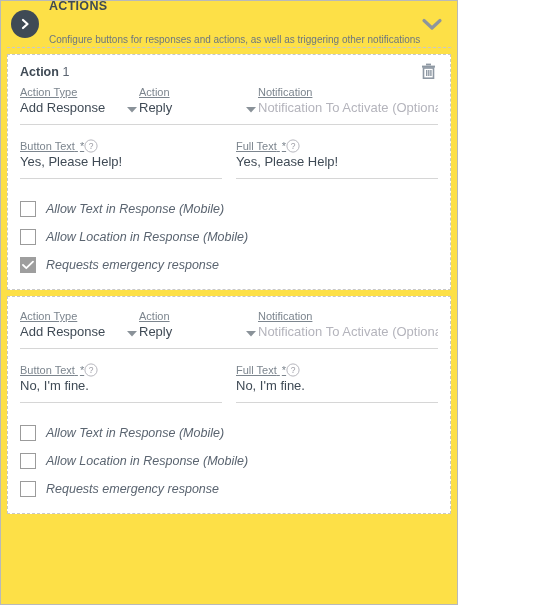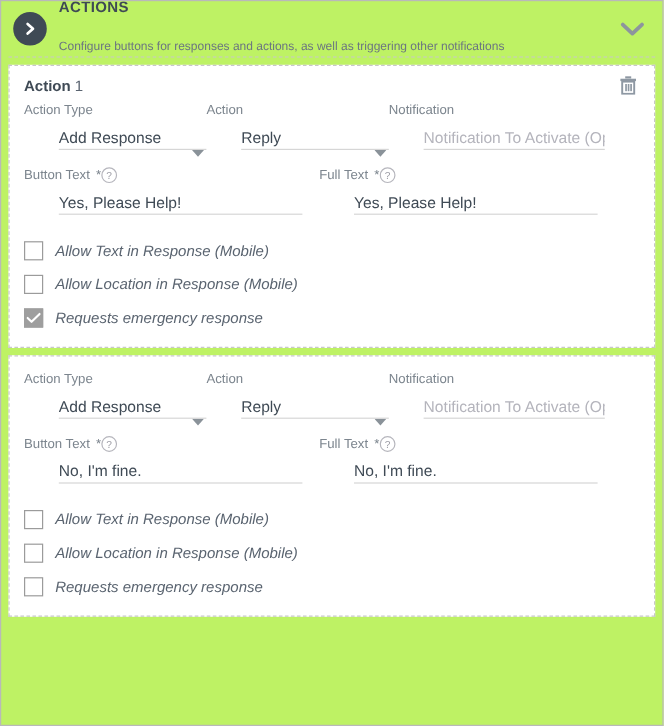--- a/index.html
+++ b/index.html
@@ -10,25 +10,25 @@
   body {
     width: 553px;
     height: 605px;
     overflow: hidden;
     font-family: "Liberation Sans", sans-serif;
     color: #555f6b;
     -webkit-font-smoothing: antialiased;
   }
   .page {
     position: relative;
-    width: 553px;
+    width: 458px;
     height: 605px;
     box-sizing: border-box;
     border: 1px solid #b9b9b9;
-    background: #bef264;
+    background: #fde047;
     overflow: hidden;
   }
 
   
   .section-header {
     display: flex;
     align-items: center;
     padding: 7px 12px 8px 10px;
     box-sizing: border-box;
     height: 46px;
@@ -127,33 +127,33 @@
     box-sizing: border-box;
     position: relative;
   }
   .field-label {
     font-size: 11px;
     color: #7c858e;
     line-height: 14px;
     white-space: nowrap;
     display: flex;
     align-items: center;
+    text-decoration: underline;
   }
   .field-label .req {
     color: #7c858e;
     margin-left: 2px;
     font-size: 11px;
   }
   .control {
     position: relative;
     border-bottom: 1px solid #d6d6d6;
     height: 25px;
     display: flex;
-    align-items: flex-end;
-    margin-left: 29px;
+    align-items: flex-start;
   }
   .control .value {
     font-size: 13px;
     color: #3f4a55;
     line-height: 18px;
     white-space: nowrap;
     overflow: hidden;
     flex: 1 1 auto;
   }
   .control .value.placeholder {

